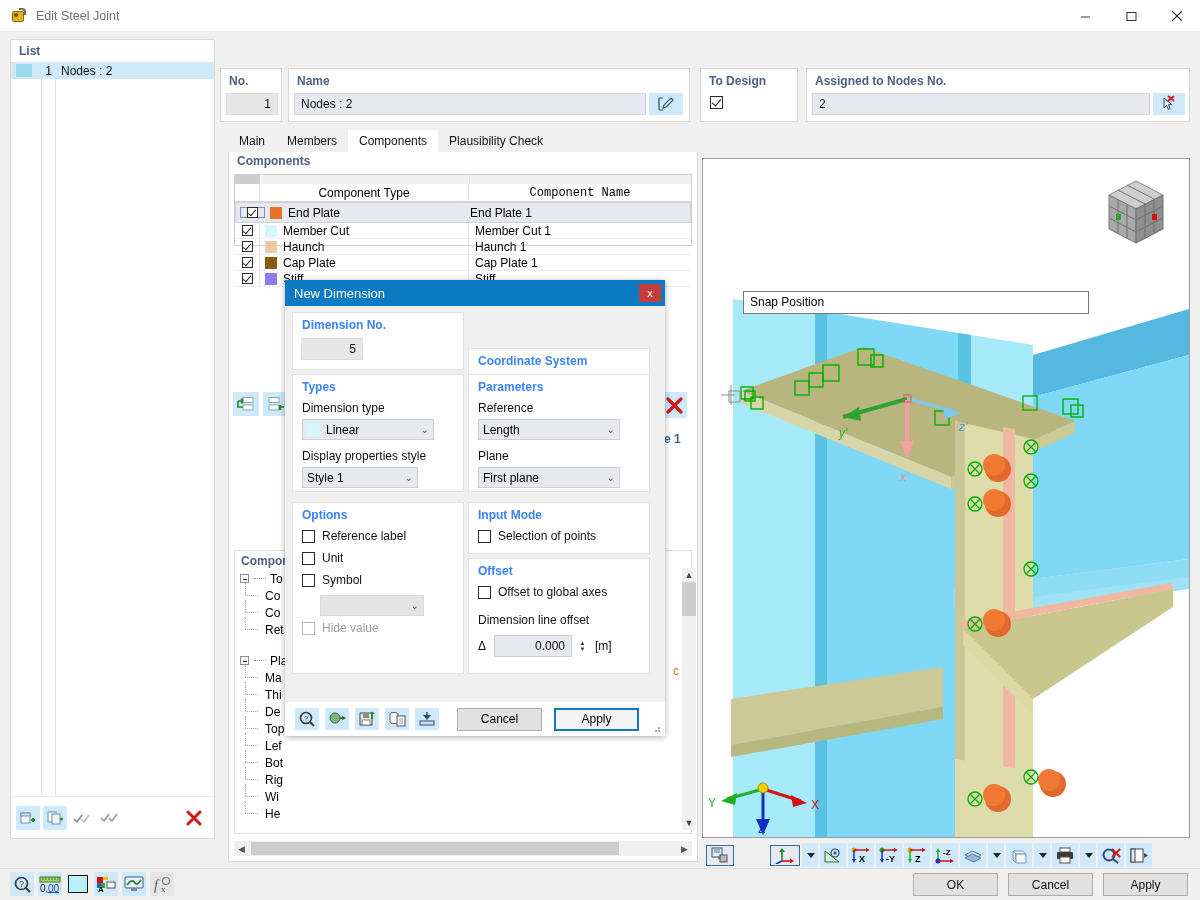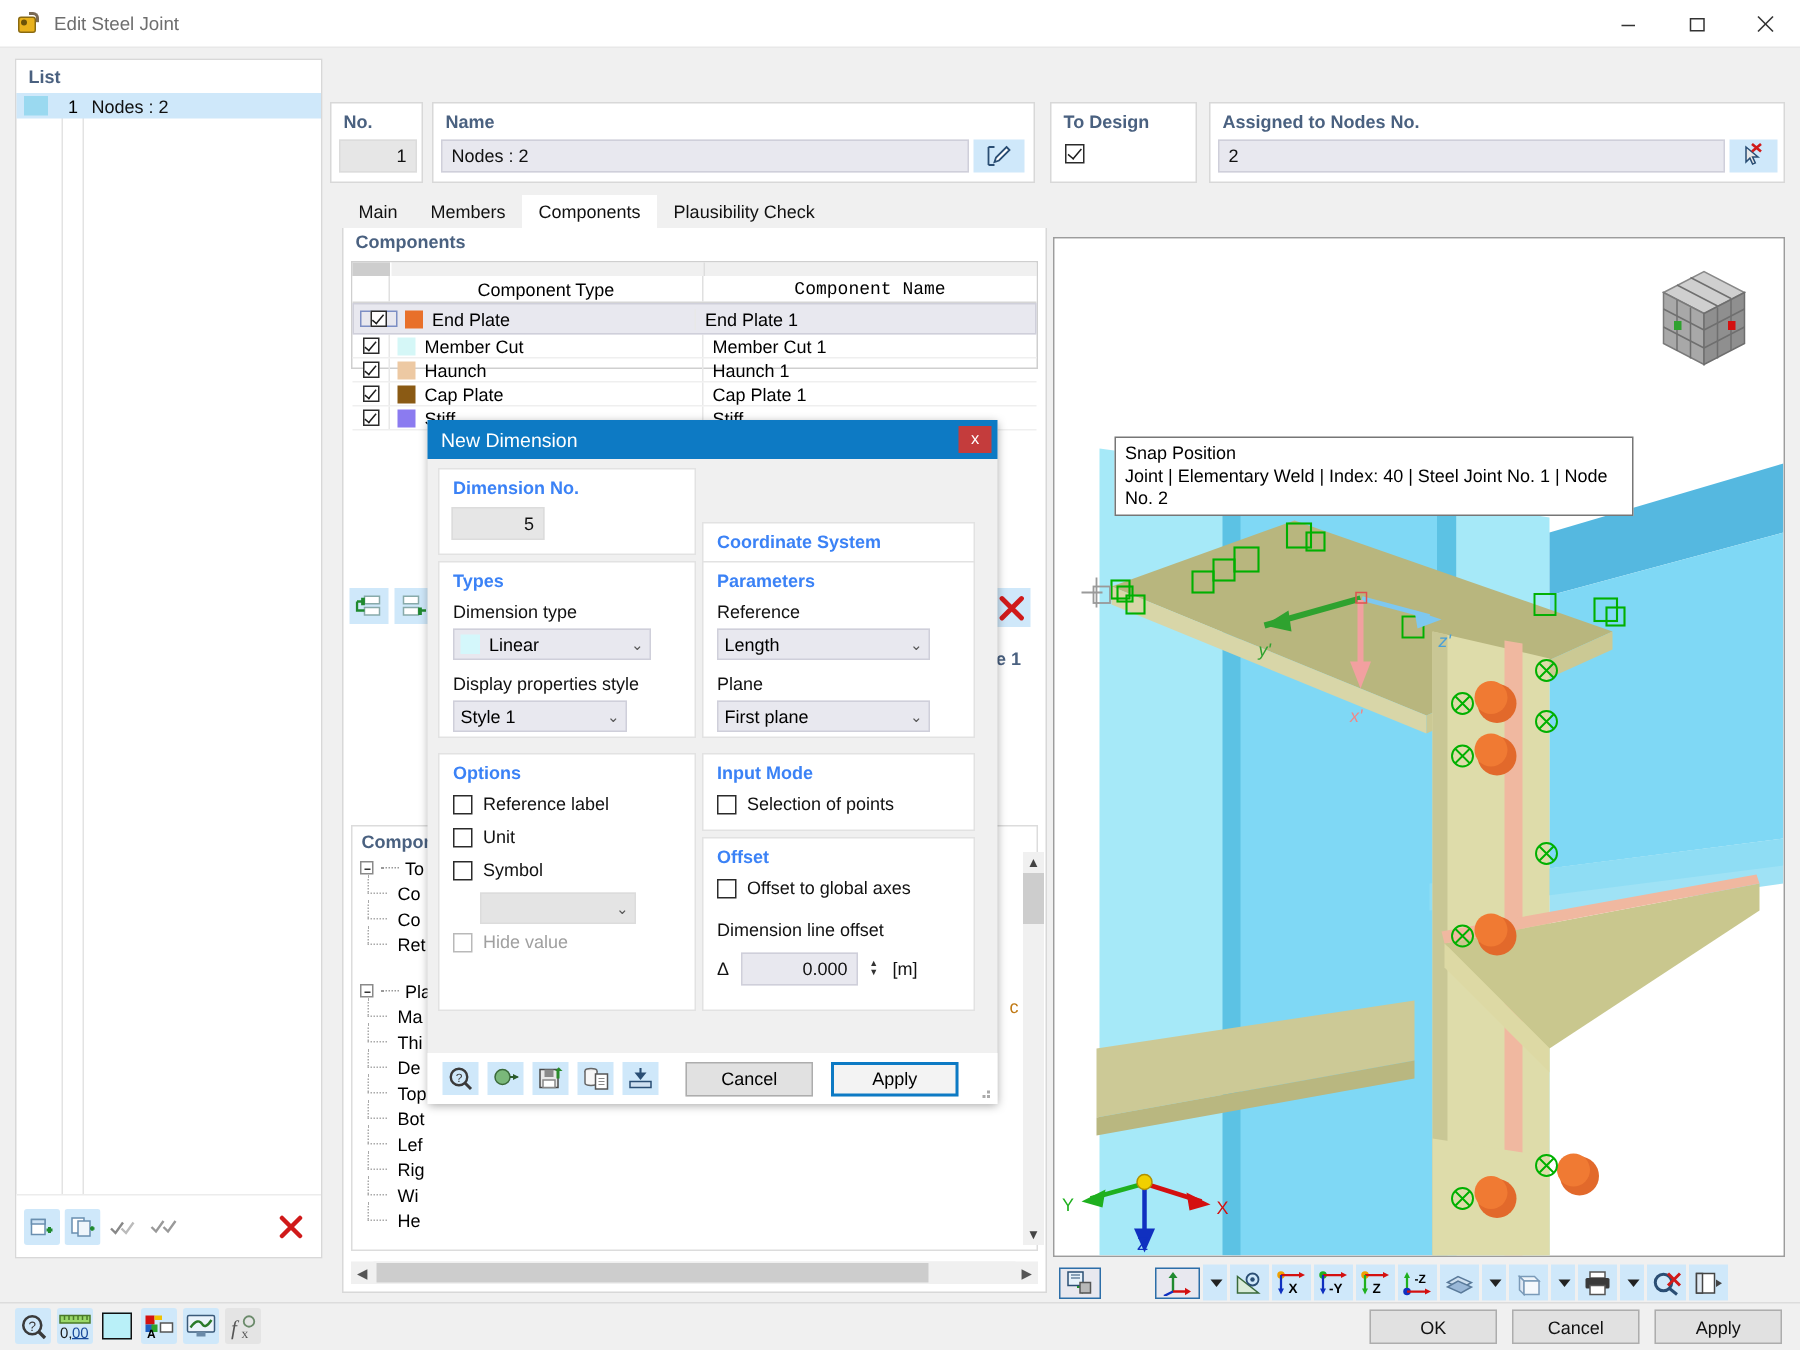--- a/index.html
+++ b/index.html
@@ -493,24 +493,24 @@
         <div class="tr-row child">
             <span>Thi</span>
           </div>
         <div class="tr-row child">
             <span>De</span>
           </div>
         <div class="tr-row child">
             <span>Top</span>
           </div>
         <div class="tr-row child">
+            <span>Lef</span>
+          </div>
+        <div class="tr-row child">
             <span>Bot</span>
-          </div>
-        <div class="tr-row child">
-            <span>Lef</span>
           </div>
         <div class="tr-row child">
             <span>Rig</span>
           </div>
         <div class="tr-row child">
             <span>Wi</span>
           </div>
         <div class="tr-row child">
             <span>He</span>
           </div>
@@ -684,21 +684,20 @@
             <path d="M21,27 L21,61 M30,32 L30,66"></path>
             <path d="M57,27 L57,61 M48,32 L48,66"></path>
           </g>
           <rect x="19" y="41" width="5" height="6" fill="#2fa22f"></rect>
           <rect x="55" y="41" width="5" height="6" fill="#d41010"></rect>
         </svg>
       </div>
 
       <div class="tooltip" style="left:40px;top:132px;width:346px;">
         <div>Snap Position</div>
-        <div>Joint | Elementary Weld | Index: 40 | Steel Joint No. 1 | Node No. 2</div>
       </div>
     </div>
 
     <div class="view-toolbar">
       <div class="vbtn sel">
         <svg width="18" height="17" viewBox="0 0 18 17">
           <rect x="1" y="1" width="10" height="9" fill="#e8f2fb" stroke="#2a4e74"></rect>
           <path d="M3 3 l6 0 M3 5 l6 0" stroke="#2a4e74" stroke-width="0.8"></path>
           <path d="M7 11 l4 0 M10 9 l3 3 l-3 3" stroke="#1f8a2f" stroke-width="1.4" fill="none"></path>
           <rect x="9" y="8" width="7" height="7" fill="#b8b8b8" stroke="#555"></rect>

